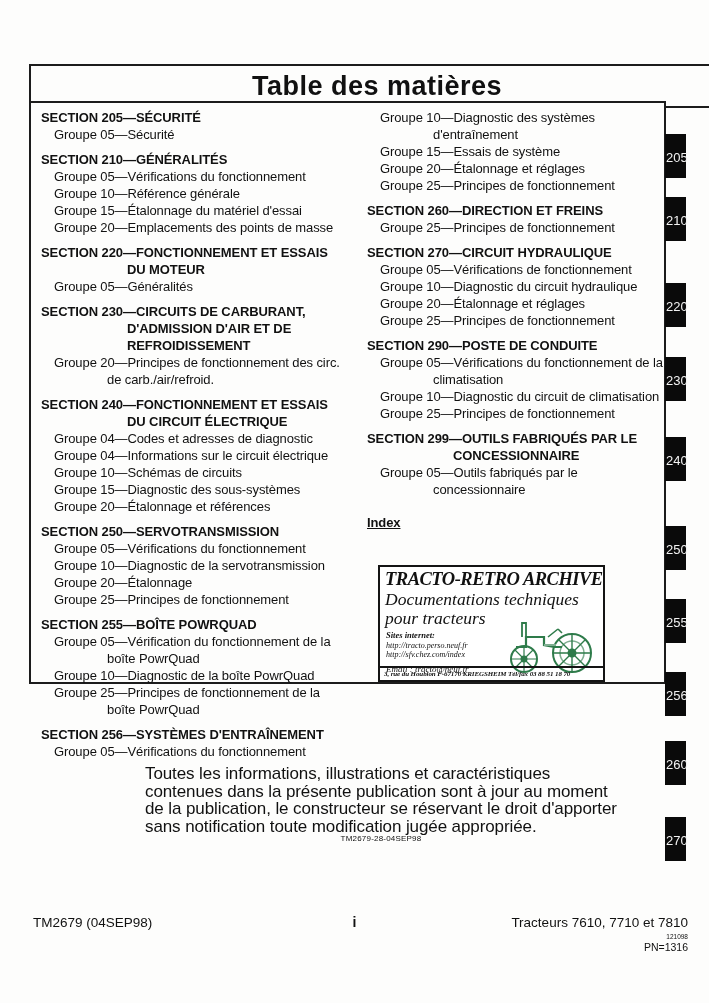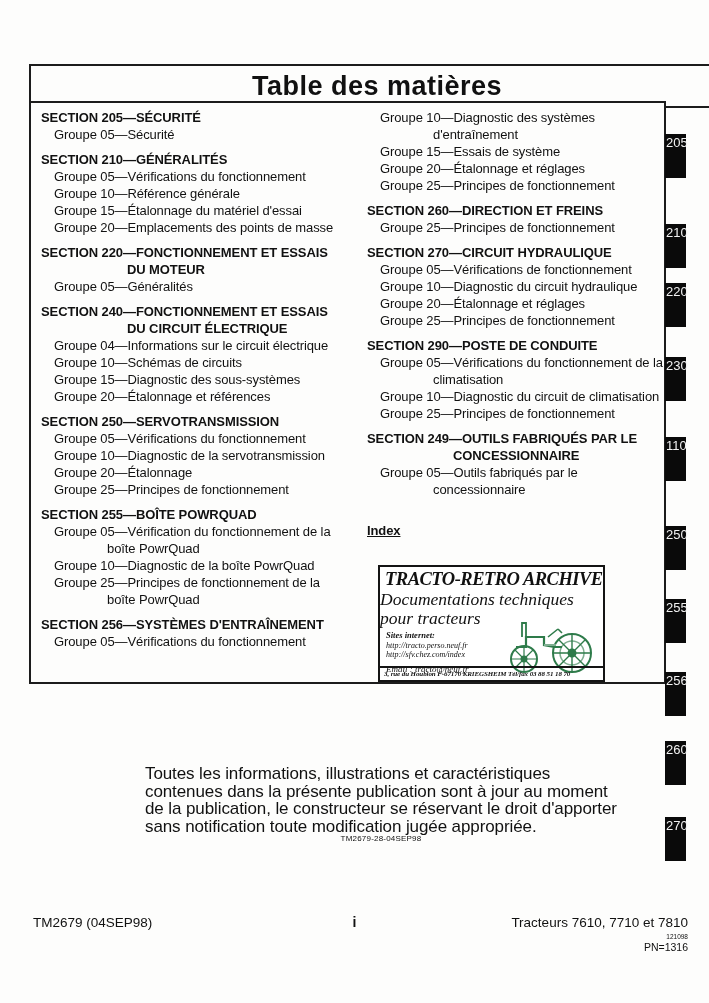--- a/index.html
+++ b/index.html
@@ -19,41 +19,41 @@
   }
   
   .content-box {
     position:absolute; left:29px; top:101px; width:637px; height:583px;
     border:2px solid #1c1c1c; box-sizing:border-box; background:#fdfdfc;
   }
   .col { position:absolute; top:6px; font-size:13px; line-height:17px;
          white-space:nowrap; letter-spacing:-0.1px; }
   .col-left  { left:10px;  width:322px; }
   .col-right { left:336px; width:298px; }
-  .col-right .sec:nth-child(6) { margin-top:24px;text-decoration:underline; }
+  .col-right .sec:nth-child(6) { margin-top:16px;text-decoration:underline; }
   .sec { margin-bottom:8px; }
   .h { font-weight:bold; }
   .h.wrap { padding-left:86px; }
   .g { padding-left:13px; }
   .g.wrap { padding-left:66px; }
   
   .tab {
     position:absolute; left:665px; width:21px; height:44px;
     background:#0a0a0a; color:#f2f2f2; font-size:13px; line-height:15px;
-    padding:1px 0 0 1px; box-sizing:border-box;
+    padding:16px 0 0 1px; box-sizing:border-box;
   }
   
   .stamp {
     position:absolute; left:347px; top:462px; width:227px; height:117px;
     border:2px solid #141414; box-sizing:border-box; background:#fff;
     font-family:"Liberation Serif", serif; font-style:italic; overflow:hidden;
   }
   .st1 { font-size:18.5px; font-weight:bold; letter-spacing:-0.5px;
          padding:2px 2px 0 5px; white-space:nowrap; }
-  .st2 { font-size:17.5px; line-height:19px; white-space:nowrap; }
+  .st2 { font-size:17.5px; line-height:19px; padding-left:5px; white-space:nowrap; }
   .stamp-small { position:absolute; left:6px; top:64px; font-size:8px; line-height:9.5px; }
   .ssl { font-weight:bold; font-size:8.5px; }
   .semail { margin-top:5px; font-size:9px; }
   .saddr {
     position:absolute; bottom:0; left:0; right:0; border-top:2px solid #141414;
     font-size:7px; font-weight:bold; letter-spacing:-0.1px;
     padding:2px 2px 2px 4px; white-space:nowrap;
   }
   .tractor { position:absolute; right:3px; top:46px; }
   
@@ -94,22 +94,30 @@
           <div class="g">Groupe 10—Référence générale</div>
           <div class="g">Groupe 15—Étalonnage du matériel d'essai</div>
           <div class="g">Groupe 20—Emplacements des points de masse</div>
         </div>
         <div class="sec">
           <div class="h">SECTION 220—FONCTIONNEMENT ET ESSAIS</div>
           <div class="h wrap">DU MOTEUR</div>
           <div class="g">Groupe 05—Généralités</div>
         </div>
         <div class="sec">
+          <div class="h">SECTION 230—CIRCUITS DE CARBURANT,</div>
+          <div class="h wrap">D'ADMISSION D'AIR ET DE</div>
+          <div class="h wrap">REFROIDISSEMENT</div>
+          <div class="g">Groupe 20—Principes de fonctionnement des circ.</div>
+          <div class="g wrap">de carb./air/refroid.</div>
+        </div>
+        <div class="sec">
           <div class="h">SECTION 240—FONCTIONNEMENT ET ESSAIS</div>
           <div class="h wrap">DU CIRCUIT ÉLECTRIQUE</div>
+          <div class="g">Groupe 04—Codes et adresses de diagnostic</div>
           <div class="g">Groupe 04—Informations sur le circuit électrique</div>
           <div class="g">Groupe 10—Schémas de circuits</div>
           <div class="g">Groupe 15—Diagnostic des sous-systèmes</div>
           <div class="g">Groupe 20—Étalonnage et références</div>
         </div>
         <div class="sec">
           <div class="h">SECTION 250—SERVOTRANSMISSION</div>
           <div class="g">Groupe 05—Vérifications du fonctionnement</div>
           <div class="g">Groupe 10—Diagnostic de la servotransmission</div>
           <div class="g">Groupe 20—Étalonnage</div>
@@ -148,21 +156,21 @@
           <div class="g">Groupe 25—Principes de fonctionnement</div>
         </div>
         <div class="sec">
           <div class="h">SECTION 290—POSTE DE CONDUITE</div>
           <div class="g">Groupe 05—Vérifications du fonctionnement de la</div>
           <div class="g wrap">climatisation</div>
           <div class="g">Groupe 10—Diagnostic du circuit de climatisation</div>
           <div class="g">Groupe 25—Principes de fonctionnement</div>
         </div>
         <div class="sec">
-          <div class="h">SECTION 249—OUTILS FABRIQUÉS PAR LE</div>
+          <div class="h">SECTION 299—OUTILS FABRIQUÉS PAR LE</div>
           <div class="h wrap">CONCESSIONNAIRE</div>
           <div class="g">Groupe 05—Outils fabriqués par le</div>
           <div class="g wrap">concessionnaire</div>
         </div>
         <div class="sec">
           <div class="h">Index</div>
         </div>
       </div>
 
     <div class="stamp">
@@ -192,24 +200,24 @@
       </svg>
       <div class="saddr">3, rue du Houblon   F-67170 KRIEGSHEIM   Tél/fax 03 88 51 18 70</div>
     </div>
 
     <div class="notice">Toutes les informations, illustrations et caractéristiques contenues dans la présente publication sont à jour au moment de la publication, le constructeur se réservant le droit d'apporter sans notification toute modification jugée appropriée.</div>
     <div class="doccode">TM2679-28-04SEP98</div>
   </div>
 
   <div id="tabs">
       <div class="tab" style="top: 134px; background: rgb(10, 10, 10);">205</div>
-      <div class="tab" style="top: 224px; background: rgb(10, 10, 10);">210</div>
+      <div class="tab" style="top: 197px; background: rgb(10, 10, 10);">210</div>
       <div class="tab" style="top: 283px; background: rgb(10, 10, 10);">220</div>
       <div class="tab" style="top: 357px; background: rgb(10, 10, 10);">230</div>
-      <div class="tab" style="top: 437px; background: rgb(10, 10, 10);">110</div>
+      <div class="tab" style="top: 437px; background: rgb(10, 10, 10);">240</div>
       <div class="tab" style="top: 526px; background: rgb(10, 10, 10);">250</div>
       <div class="tab" style="top: 599px; background: rgb(10, 10, 10);">255</div>
       <div class="tab" style="top: 672px; background: rgb(10, 10, 10);">256</div>
       <div class="tab" style="top: 741px; background: rgb(10, 10, 10);">260</div>
       <div class="tab" style="top: 817px; background: rgb(10, 10, 10);">270</div>
     </div>
 
   <div class="f-left">TM2679 (04SEP98)</div>
   <div class="f-center">i</div>
   <div class="f-right">Tracteurs 7610, 7710 et 7810</div>

